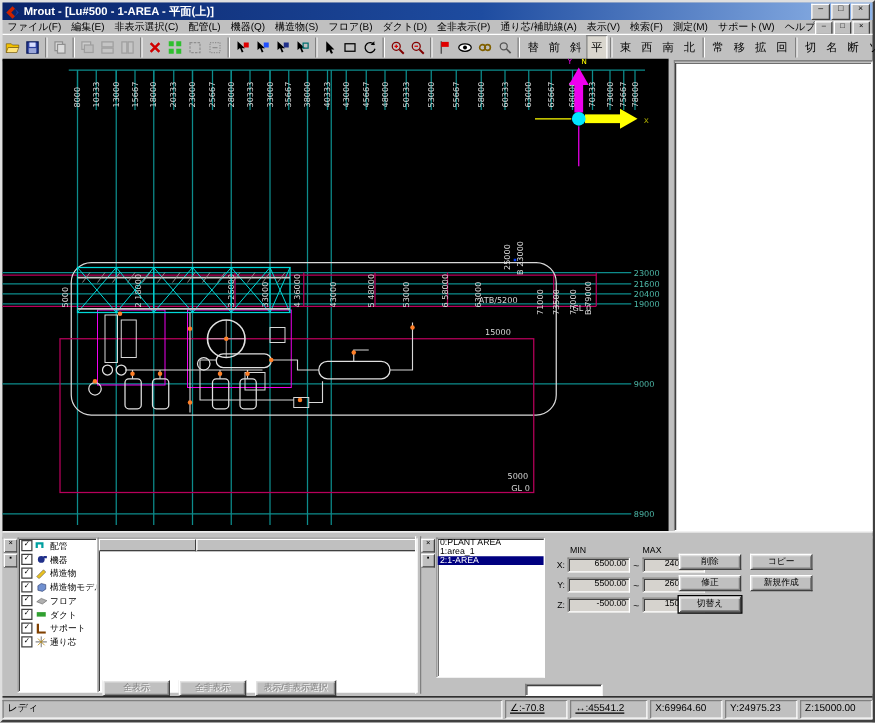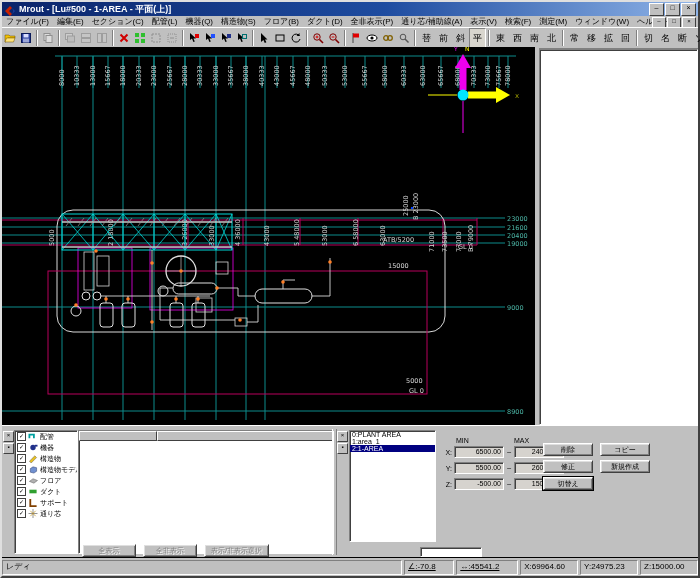--- a/index.html
+++ b/index.html
@@ -91,32 +91,32 @@
     <span class="capbtn">–</span>
     <span class="capbtn">□</span>
     <span class="capbtn">×</span>
   </span>
 </div>
 
 <div class="menubar">
 
 <span class="menu-item">ファイル(F)</span>
     <span class="menu-item">編集(E)</span>
-    <span class="menu-item">セクション(C)</span>
+    <span class="menu-item">非表示選択(C)</span>
     <span class="menu-item">配管(L)</span>
     <span class="menu-item">機器(Q)</span>
     <span class="menu-item">構造物(S)</span>
     <span class="menu-item">フロア(B)</span>
     <span class="menu-item">ダクト(D)</span>
     <span class="menu-item">全非表示(P)</span>
     <span class="menu-item">通り芯/補助線(A)</span>
     <span class="menu-item">表示(V)</span>
     <span class="menu-item">検索(F)</span>
     <span class="menu-item">測定(M)</span>
-    <span class="menu-item">ウィンドウ(W)</span>
+    <span class="menu-item">サポート(W)</span>
     <span class="menu-item">ヘルプ(H)</span>
   </div>
 <div class="mdibtns" style="position:absolute;right:3px;top:17px;">
   <span class="mdibtn">–</span>
   <span class="mdibtn">□</span>
   <span class="mdibtn">×</span>
 </div>
 
 <div class="toolbar" id="toolbar">
     <span class="tbtn">

